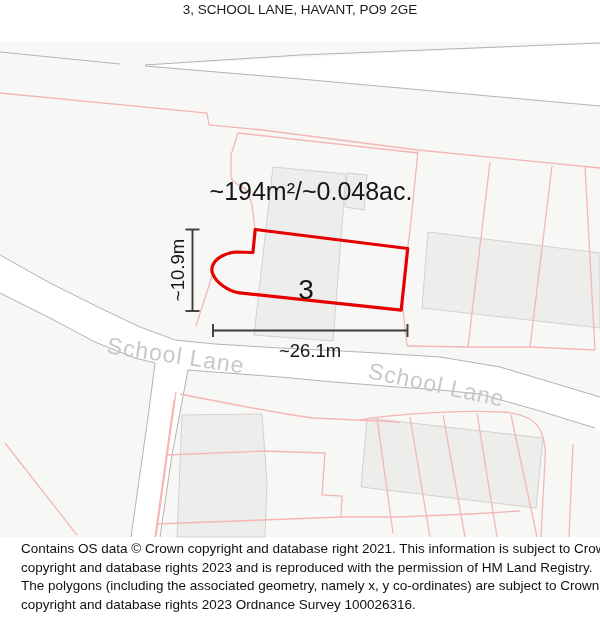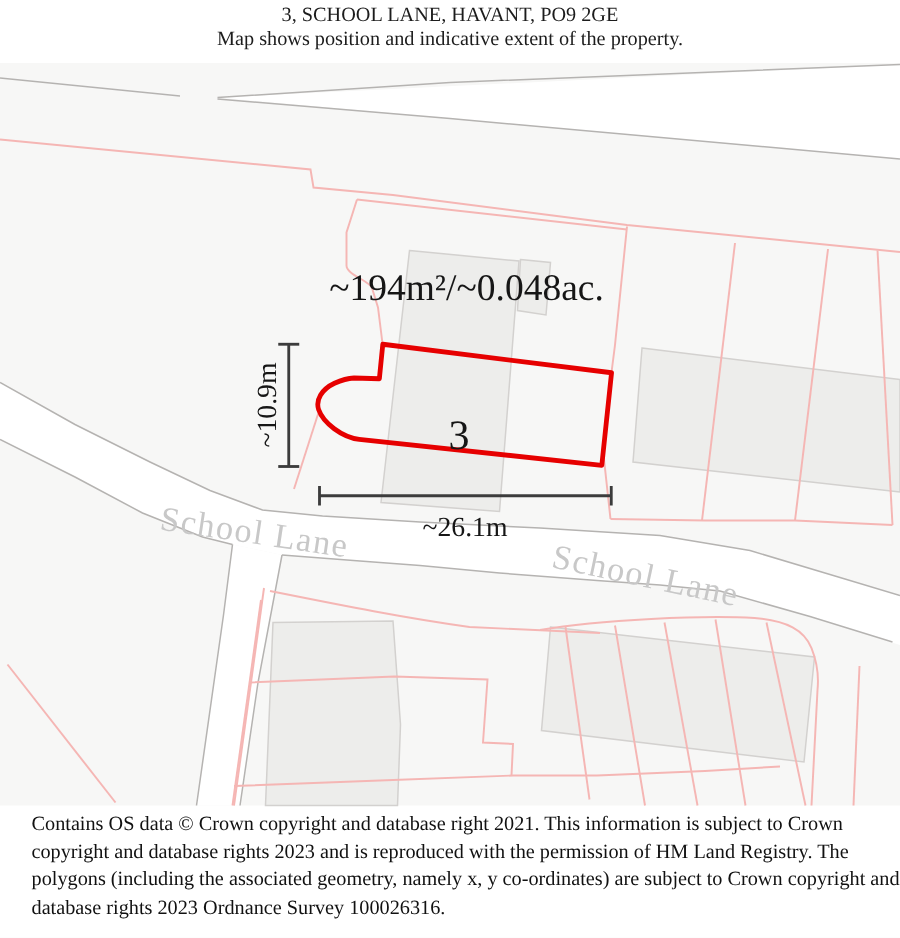--- a/index.html
+++ b/index.html
@@ -1,17 +1,17 @@
 <!DOCTYPE html>
 <html style="--outline: #e60000; --parcel: #f5b6b4; --building_fill: #ededeb; --building_stroke: #d3d1cf; --road_stroke: #b5b3b1; --street_text: #c8c8c8; --dimension: #3c3c3c;"><head>
 <meta charset="utf-8">
 <style>
   html,body{margin:0;padding:0;background:#ffffff;}
   #stage{position:relative;width:600px;height:625px;overflow:hidden;background:#fff;
-         font-family:Liberation Serif, serif;}
+         font-family:Liberation Sans, sans-serif;}
   #hdr{position:absolute;top:2px;left:0;width:600px;text-align:center;color:#1c1c1c;}
   #hdr .t1{font-size:13.5px;line-height:15.5px;}
   #hdr .t2{font-size:13.5px;line-height:15.5px;}
   #map{position:absolute;left:0;top:0;}
   .land{fill:#f7f7f6;}
   .roadfill{fill:#ffffff;}
   .road{stroke:var(--road_stroke);fill:none;stroke-width:1;}
   .pink{stroke:var(--parcel);fill:none;stroke-width:1.3;}
   .bld{fill:var(--building_fill);stroke:var(--building_stroke);stroke-width:1;}
   .red{stroke:var(--outline);fill:none;stroke-width:3.2;stroke-linejoin:round;}
@@ -21,21 +21,20 @@
   #ftr{position:absolute;top:540px;left:21px;width:594px;color:#111;
        font-size:13.5px;line-height:18.5px;text-align:left;}
 </style>
 </head>
 <body>
 
 <div id="stage">
 
   <div id="hdr">
     <div class="t1">3, SCHOOL LANE, HAVANT, PO9 2GE</div>
-    <div class="t2">Map shows position and indicative extent of the property.</div>
   </div>
 
   <svg id="map" width="600" height="625" viewBox="0 0 600 625">
 
     <rect class="land" x="0" y="42" width="600" height="495"></rect>
 
     <polygon class="roadfill" points="0,255 50,283 100,308 140,327 175,340 215,344 280,348 360,352 440,357 500,367 560,385 600,397 600,430 540,411 480,394 440,390 398,387 333,382 280,377 240,374 188,370 155,363 135,358 95,342 50,318 0,293"></polygon>
     <polygon class="roadfill" points="155,363 188,370 172,455 160,537 131,537 149,410"></polygon>
     <polygon class="roadfill" points="145,65 600,43 600,106"></polygon>
 

